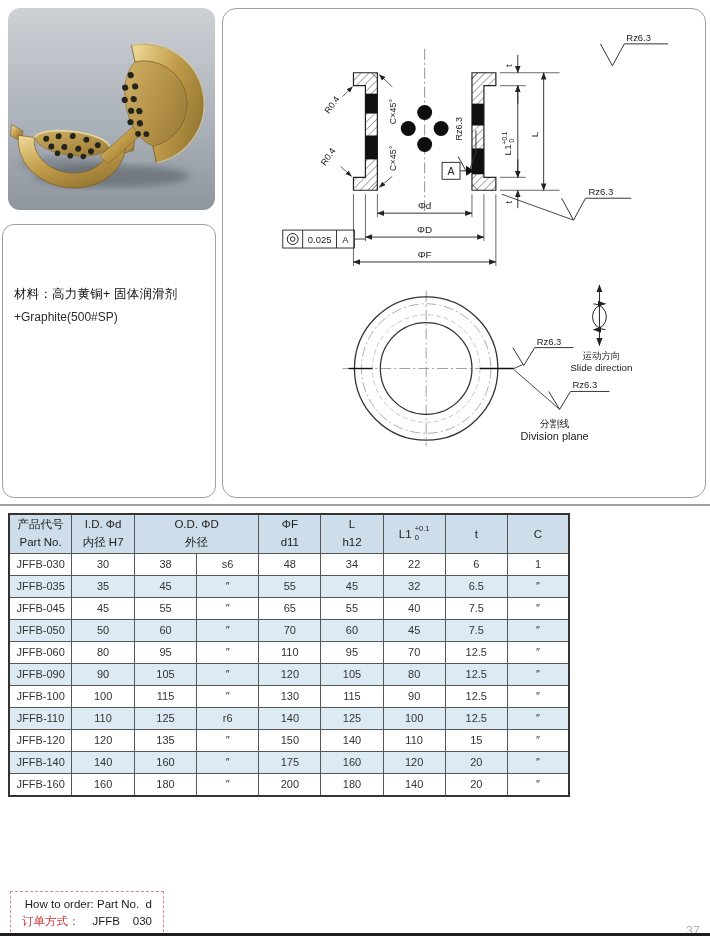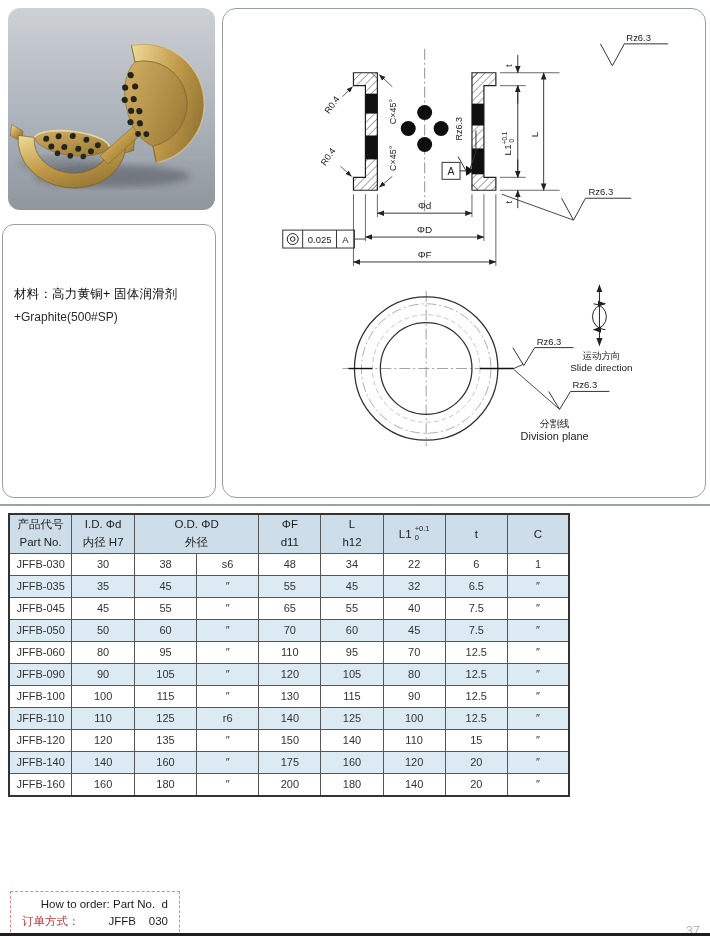--- a/index.html
+++ b/index.html
@@ -32,21 +32,21 @@
   .data-table tbody tr:nth-child(even) td{background:#dceaf4;}
   .tolstack{display:inline-flex;flex-direction:column;font-size:7.5px;line-height:1.15;
     vertical-align:middle;margin-left:3px;text-align:left;}
   .l1base{vertical-align:middle;}
   
   .footer-box{position:absolute;left:10px;top:891px;border:1px dashed #e08585;
     padding:4px 11px 5px 11px;font-size:11.5px;color:#1c1c1c;background:#fff;}
   .footer-box .f1{white-space:pre;line-height:1.5;text-align:right;}
   .footer-box .f2{white-space:pre;line-height:1.5;}
   .footer-box .red{color:#c43535;font-family:Liberation Mono, monospace;}
-  .footer-box .val{margin-left:29px;white-space:pre;}
+  .footer-box .val{margin-left:13px;white-space:pre;}
   .page-number{position:absolute;left:686px;top:924px;font-size:12.5px;color:#b4b4b4;}
   .bottom-rule{position:absolute;left:0;top:933px;width:710px;height:3px;background:#1d1d1d;}
 </style>
 </head>
 <body>
 
 <div class="photo-panel">
   <svg viewBox="0 0 207 202">
     <defs>
       <linearGradient id="gbg" x1="0" y1="0" x2="0" y2="1">

